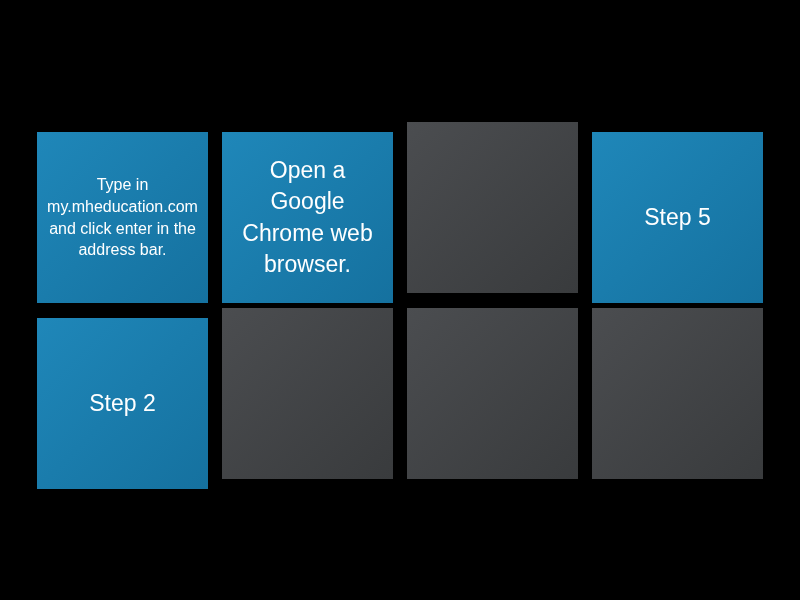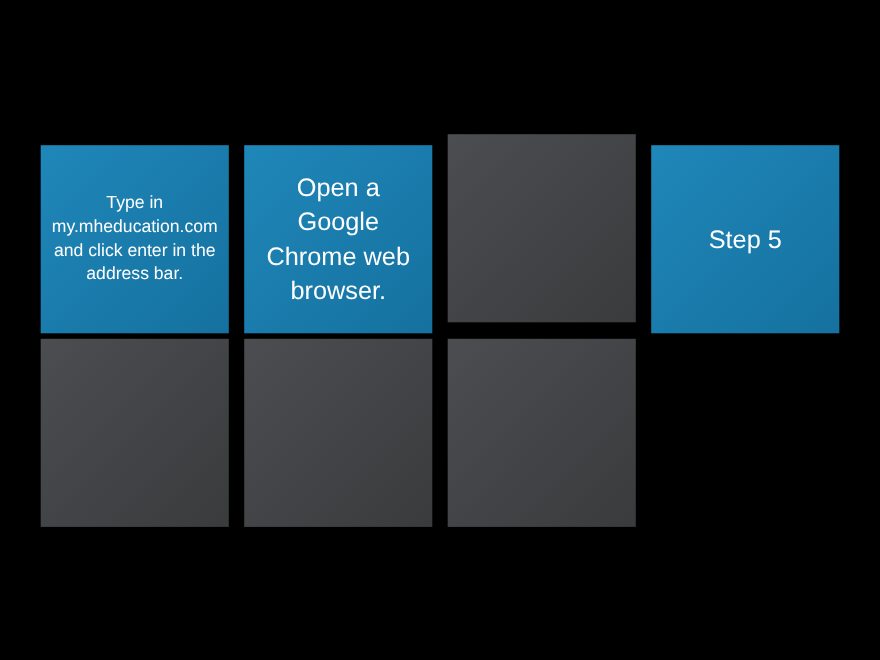--- a/index.html
+++ b/index.html
@@ -66,20 +66,23 @@
   </div>
   <div class="tile revealed size-large">
     <span class="tile-text">Open a Google Chrome web browser.</span>
   </div>
   <div class="tile hidden size-large">
     <span class="tile-text"></span>
   </div>
   <div class="tile revealed size-large">
     <span class="tile-text">Step 5</span>
   </div>
+  <div class="tile revealed size-large">
+    <span class="tile-text">Step 2</span>
+  </div>
   <div class="tile hidden size-large">
     <span class="tile-text"></span>
   </div>
   <div class="tile hidden size-large">
     <span class="tile-text"></span>
   </div>
   <div class="tile hidden size-large">
     <span class="tile-text"></span>
   </div>
 </div>

